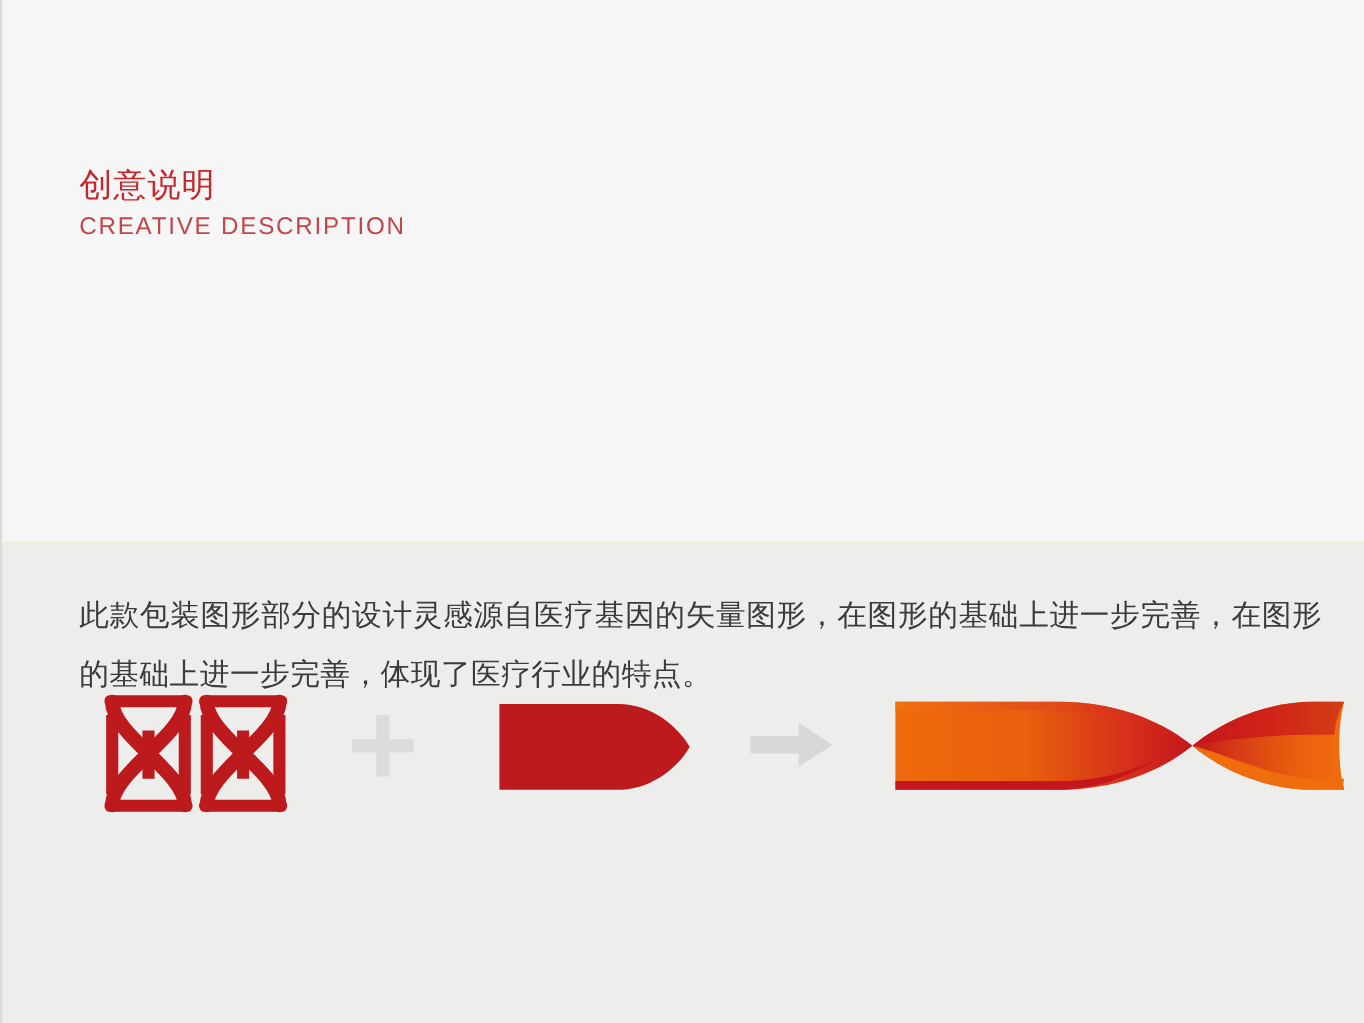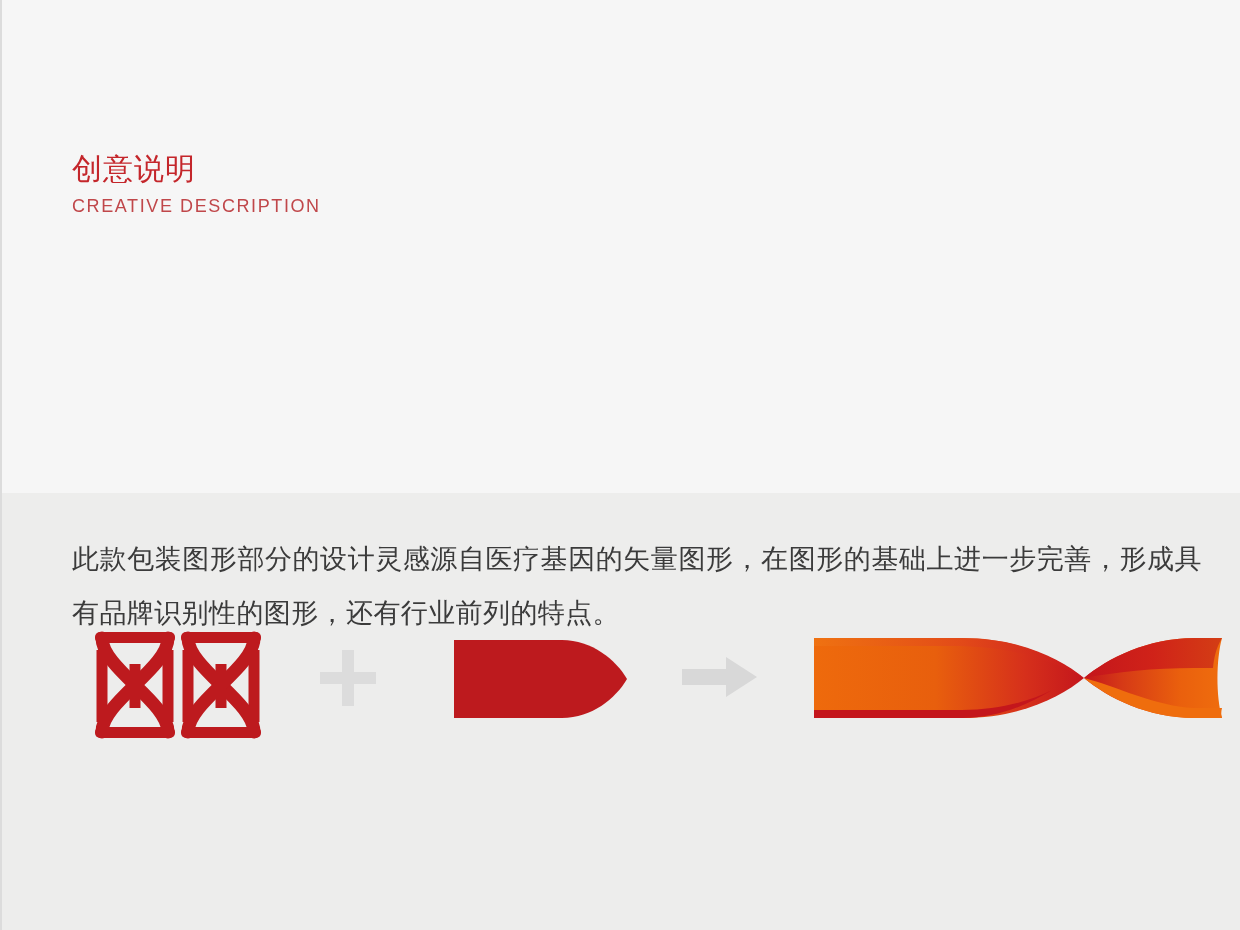--- a/index.html
+++ b/index.html
@@ -55,21 +55,21 @@
   .heading-cn {
     font-size: 30px;
     line-height: 38px;
     color: #c4262b;
     letter-spacing: 1px;
     font-weight: 400;
     margin: 0;
     white-space: nowrap;
   }
   .heading-en {
-    font-size: 18px;
+    font-size: 22px;
     line-height: 28px;
     color: #c0474a;
     letter-spacing: 1.6px;
     margin: 4px 0 0 0;
     font-weight: 400;
     white-space: nowrap;
   }
 
   
   .graphic-row {
@@ -196,16 +196,16 @@
       <path d="M272 48 C296 28, 336 8, 382 8 L410 8 C404 30, 404 66, 410 88 L382 88 C336 88, 296 68, 272 48 Z" fill="url(#gRightBody)"></path>
 
       <path d="M272 48 C296 28, 336 8, 382 8 L410 8 C404 18, 402 28, 401 38 L382 38 C342 38, 304 42, 272 48 Z" fill="url(#gRightTop)" opacity="0.95"></path>
 
       <path d="M272 48 C304 56, 342 76, 382 78 L410 78 C409 82, 409 85, 410 88 L382 88 C336 88, 296 68, 272 48 Z" fill="#ef6d0d"></path>
     </svg>
 
   </div>
 
   <div class="body-copy">
-    <p>此款包装图形部分的设计灵感源自医疗基因的矢量图形，在图形的基础上进一步完善，形成具有品牌识别性的图形，还有行业前列的特点。</p>
+    <p>此款包装图形部分的设计灵感源自医疗基因的矢量图形，在图形的基础上进一步完善，在图形的基础上进一步完善，体现了医疗行业的特点。</p>
   </div>
 
 </div>
 
 </body></html>

